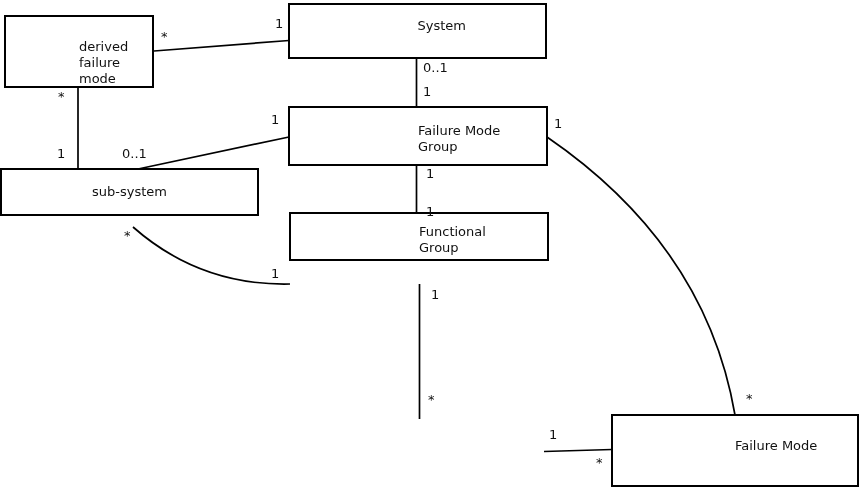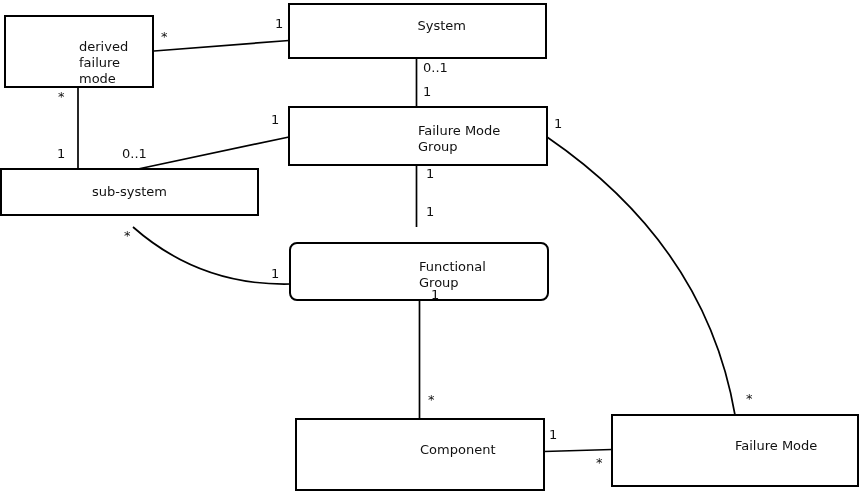--- a/index.html
+++ b/index.html
@@ -45,21 +45,21 @@
     right: 0;
     text-align: center;
   }
   .box-label span { display: block; }
 
   
   #b-dfm    { left: 4px;   top: 15px;  width: 150px; height: 73px; --dy: 11px; }
   #b-system { left: 288px; top: 3px;   width: 259px; height: 56px; --dy: -5px; }
   #b-fmg    { left: 288px; top: 106px; width: 260px; height: 60px; --dy: 3px;  }
   #b-subsys { left: 0px;   top: 168px; width: 259px; height: 48px; --dy: 0px;  }
-  #b-fg     { left: 289px; top: 242px; width: 260px; height: 59px; border-radius: 8px; --dy: 3px;  }
+  #b-fg     { left: 289px; top: 212px; width: 260px; height: 49px; --dy: 3px;  }
   #b-comp   { left: 295px; top: 418px; width: 250px; height: 73px; --dy: -5px; }
   #b-fm     { left: 611px; top: 414px; width: 248px; height: 73px; --dy: -5px; }
 
   
   .ml {
     position: absolute;
     z-index: 2;
     font-size: 13px;
     line-height: 13px;
     color: #111111;
@@ -130,25 +130,20 @@
     </div>
   </div>
 
   <div class="box" id="b-fg">
     <div class="box-label">
       <span>Functional</span>
       <span>Group</span>
     </div>
   </div>
 
-  <div class="box" id="b-comp">
-    <div class="box-label">
-      <span>Component</span>
-    </div>
-  </div>
 
   <div class="box" id="b-fm">
     <div class="box-label">
       <span>Failure Mode</span>
     </div>
   </div>
 
   <span class="ml" id="ml-a1">*</span>
   <span class="ml" id="ml-a2">1</span>
 

